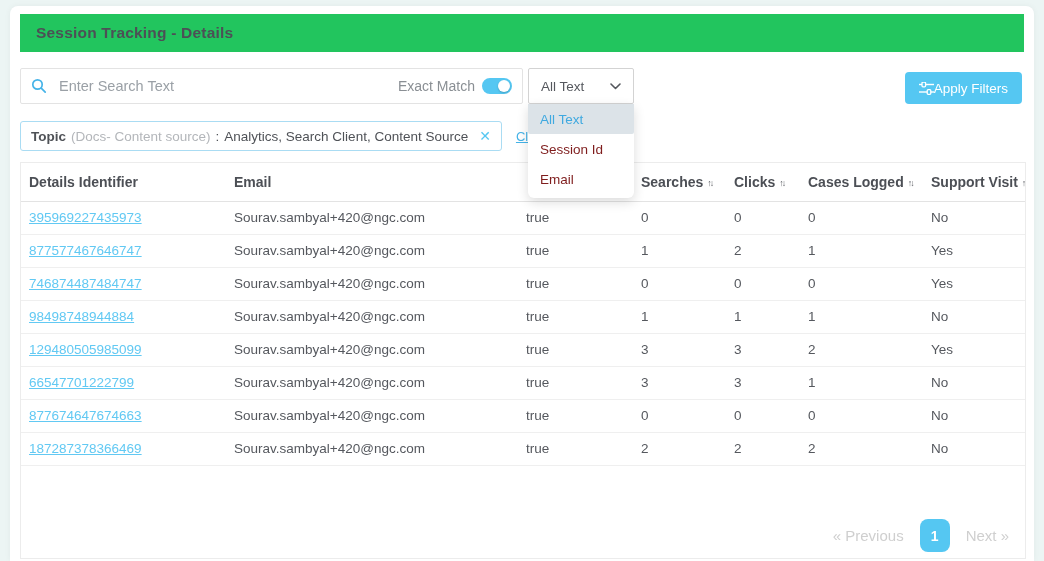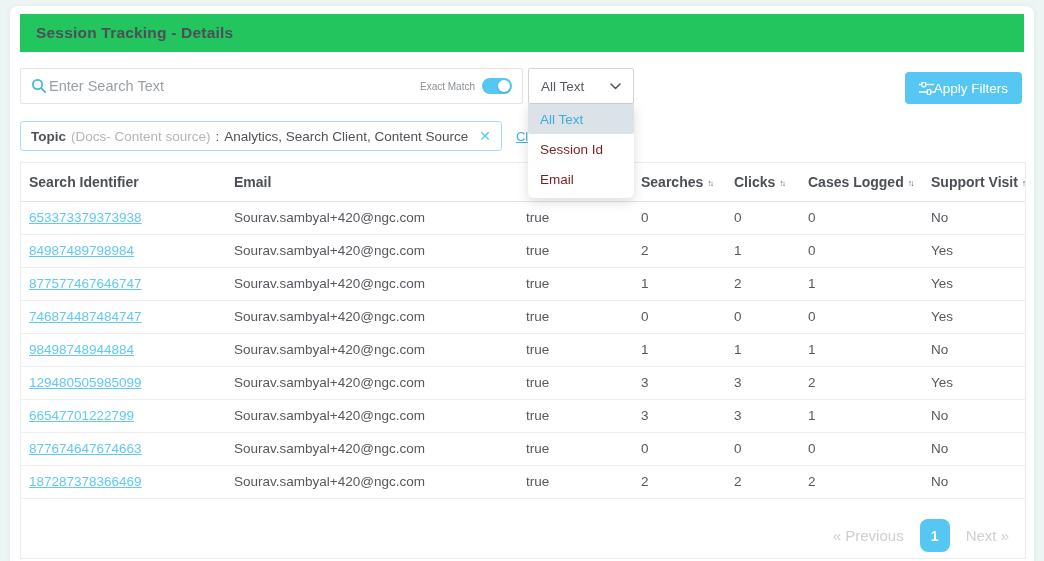--- a/index.html
+++ b/index.html
@@ -34,25 +34,25 @@
     width: 503px; height: 36px;
     border: 1px solid #e3e3e3; border-radius: 2px;
     display: flex; align-items: center;
     padding: 0 10px;
     background: #fff;
   }
   .search-box svg { flex: 0 0 auto; }
   .search-box input {
     flex: 1 1 auto; border: none; outline: none;
     font-family: "Liberation Sans", sans-serif;
-    font-size: 14.5px; color: #1d4ed8; margin-left: 2px;
+    font-size: 14.5px; color: #1d4ed8; margin-left: 12px;
   }
   .search-box input::placeholder { color: #9aa0a6; }
   .exact-match { display: flex; align-items: center; gap: 7px; flex: 0 0 auto; }
-  .exact-match .em-label { font-size: 10px; color: #8a8f94; }
+  .exact-match .em-label { font-size: 14px; color: #8a8f94; }
   .toggle {
     width: 30px; height: 16px; border-radius: 9px;
     background: #55c7f2; position: relative; cursor: pointer;
   }
   .toggle .knob {
     position: absolute; right: 2px; top: 2px;
     width: 12px; height: 12px; border-radius: 50%;
     background: #ffffff; box-shadow: 0 1px 2px rgba(0,0,0,.2);
   }
   .scope-select {
@@ -198,47 +198,38 @@
         <col style="width:205px">
           <col style="width:292px">
           <col style="width:115px">
         <col style="width:93px">
           <col style="width:74px">
           <col style="width:123px">
           <col>
       </colgroup>
       <thead>
         <tr>
-          <th>Search Identifier</th>
+          <th>Details Identifier</th>
           <th>Email</th>
           <th></th>
           <th><span>Searches</span><span class="sort-icon">↑↓</span></th>
           <th><span>Clicks</span><span class="sort-icon">↑↓</span></th>
           <th><span>Cases Logged</span><span class="sort-icon">↑↓</span></th>
           <th><span>Support Visit</span><span class="sort-icon">↑↓</span></th>
         </tr>
       </thead>
       <tbody>
         <tr>
-          <td><a class="session-link">653373379373938</a></td>
-          <td>Sourav.sambyal+420@ngc.com</td>
-          <td>true</td>
-          <td>0</td>
-          <td>0</td>
-          <td>0</td>
-          <td>No</td>
-        </tr>
-        <tr>
-          <td><a class="session-link">84987489798984</a></td>
-          <td>Sourav.sambyal+420@ngc.com</td>
-          <td>true</td>
-          <td>2</td>
-          <td>1</td>
-          <td>0</td>
-          <td>Yes</td>
+          <td><a class="session-link">395969227435973</a></td>
+          <td>Sourav.sambyal+420@ngc.com</td>
+          <td>true</td>
+          <td>0</td>
+          <td>0</td>
+          <td>0</td>
+          <td>No</td>
         </tr>
         <tr>
           <td><a class="session-link">877577467646747</a></td>
           <td>Sourav.sambyal+420@ngc.com</td>
           <td>true</td>
           <td>1</td>
           <td>2</td>
           <td>1</td>
           <td>Yes</td>
         </tr>

